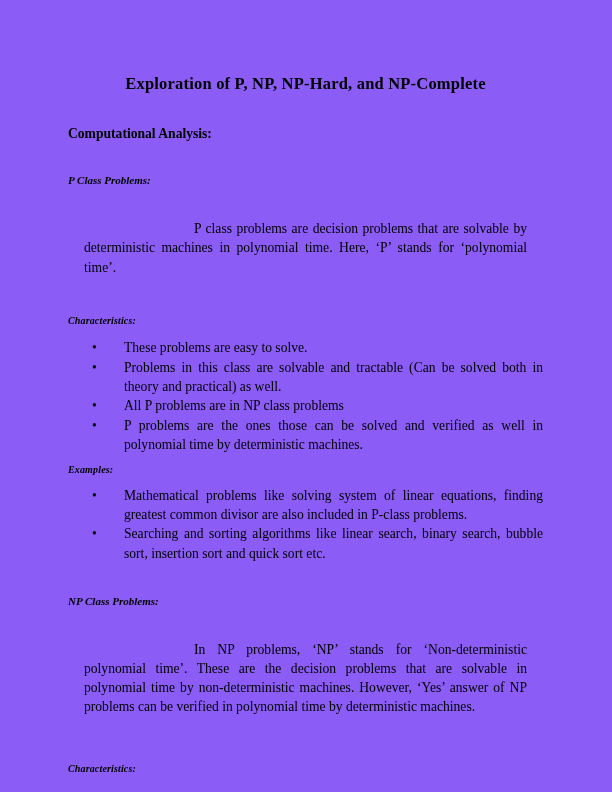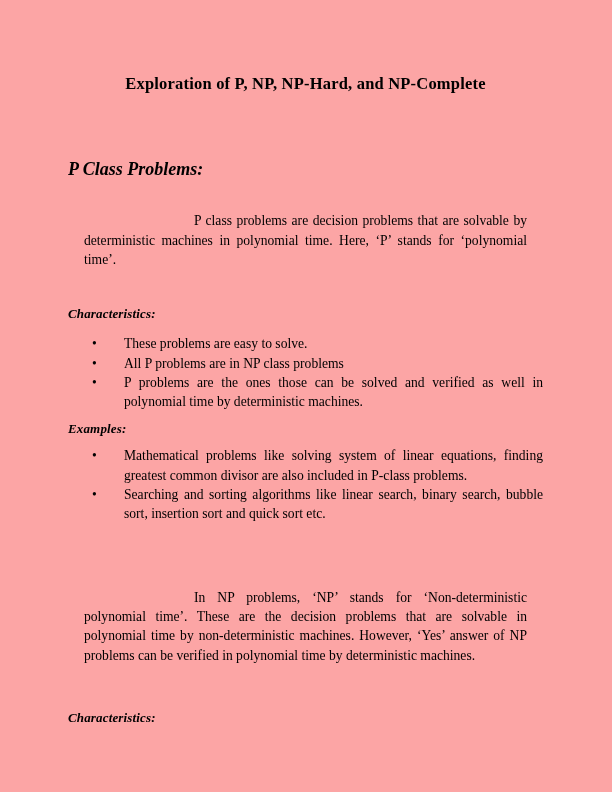--- a/index.html
+++ b/index.html
@@ -8,21 +8,21 @@
     background: #ffffff;
   }
   body {
     font-family: "Liberation Serif", "DejaVu Serif", serif;
     color: #000000;
   }
   .page {
     position: relative;
     width: 612px;
     height: 792px;
-    background: #fca5a5;
+    background: #8b5cf6;
     overflow: hidden;
     box-sizing: border-box;
   }
   .content {
     position: absolute;
     left: 68px;
     top: 0;
     width: 475px;
   }
 
@@ -39,28 +39,28 @@
   }
 
   
   .h-bold {
     font-size: 13.6px;
     font-weight: bold;
     margin: 0;
     line-height: 1.15;
   }
   .h-bold-italic {
-    font-size: 18px;
+    font-size: 11px;
     font-weight: bold;
     font-style: italic;
     margin: 0;
     line-height: 1.15;
   }
   .h-italic {
-    font-size: 13px;
+    font-size: 10px;
     font-style: italic;
     margin: 0;
     line-height: 1.15;
     letter-spacing: 0.15px;
   }
 
   
   .para {
     font-size: 13.6px;
     text-align: justify;
@@ -112,38 +112,42 @@
 </head>
 <body>
 
 <div class="page">
   <div class="content">
 
     <h1 class="doc-title">Exploration of P, NP, NP-Hard, and NP-Complete</h1>
 
     <div class="sp-title-to-ca"></div>
 
+    <h2 class="h-bold">Computational Analysis:</h2>
 
     <div class="sp-ca-to-sec"></div>
 
     <h3 class="h-bold-italic">P Class Problems:</h3>
 
     <div class="sp-sec-to-para"></div>
 
     <p class="para">P class problems are decision problems that are solvable by deterministic machines in polynomial time. Here, ‘P’ stands for ‘polynomial time’.</p>
 
     <div class="sp-para-to-sub"></div>
 
     <h4 class="h-italic">Characteristics:</h4>
 
     <div class="sp-sub-to-list"></div>
 
     <ul class="bullets">
       <li>
         <span>These problems are easy to solve.</span>
+      </li>
+      <li>
+        <span>Problems in this class are solvable and tractable (Can be solved both in theory and practical) as well.</span>
       </li>
       <li>
         <span>All P problems are in NP class problems</span>
       </li>
       <li>
         <span>P problems are the ones those can be solved and verified as well in polynomial time by deterministic machines.</span>
       </li>
     </ul>
 
     <div class="sp-list-to-sub"></div>
@@ -156,20 +160,21 @@
       <li>
         <span>Mathematical problems like solving system of linear equations, finding greatest common divisor are also included in P-class problems.</span>
       </li>
       <li>
         <span>Searching and sorting algorithms like linear search, binary search, bubble sort, insertion sort and quick sort etc.</span>
       </li>
     </ul>
 
     <div class="sp-list-to-sec"></div>
 
+    <h3 class="h-bold-italic">NP Class Problems:</h3>
 
     <div class="sp-sec-to-para"></div>
 
     <p class="para">In NP problems, ‘NP’ stands for ‘Non-deterministic polynomial time’. These are the decision problems that are solvable in polynomial time by non-deterministic machines. However, ‘Yes’ answer of NP problems can be verified in polynomial time by deterministic machines.</p>
 
     <div class="sp-para-to-sub2"></div>
 
     <h4 class="h-italic">Characteristics:</h4>
 
   </div>

